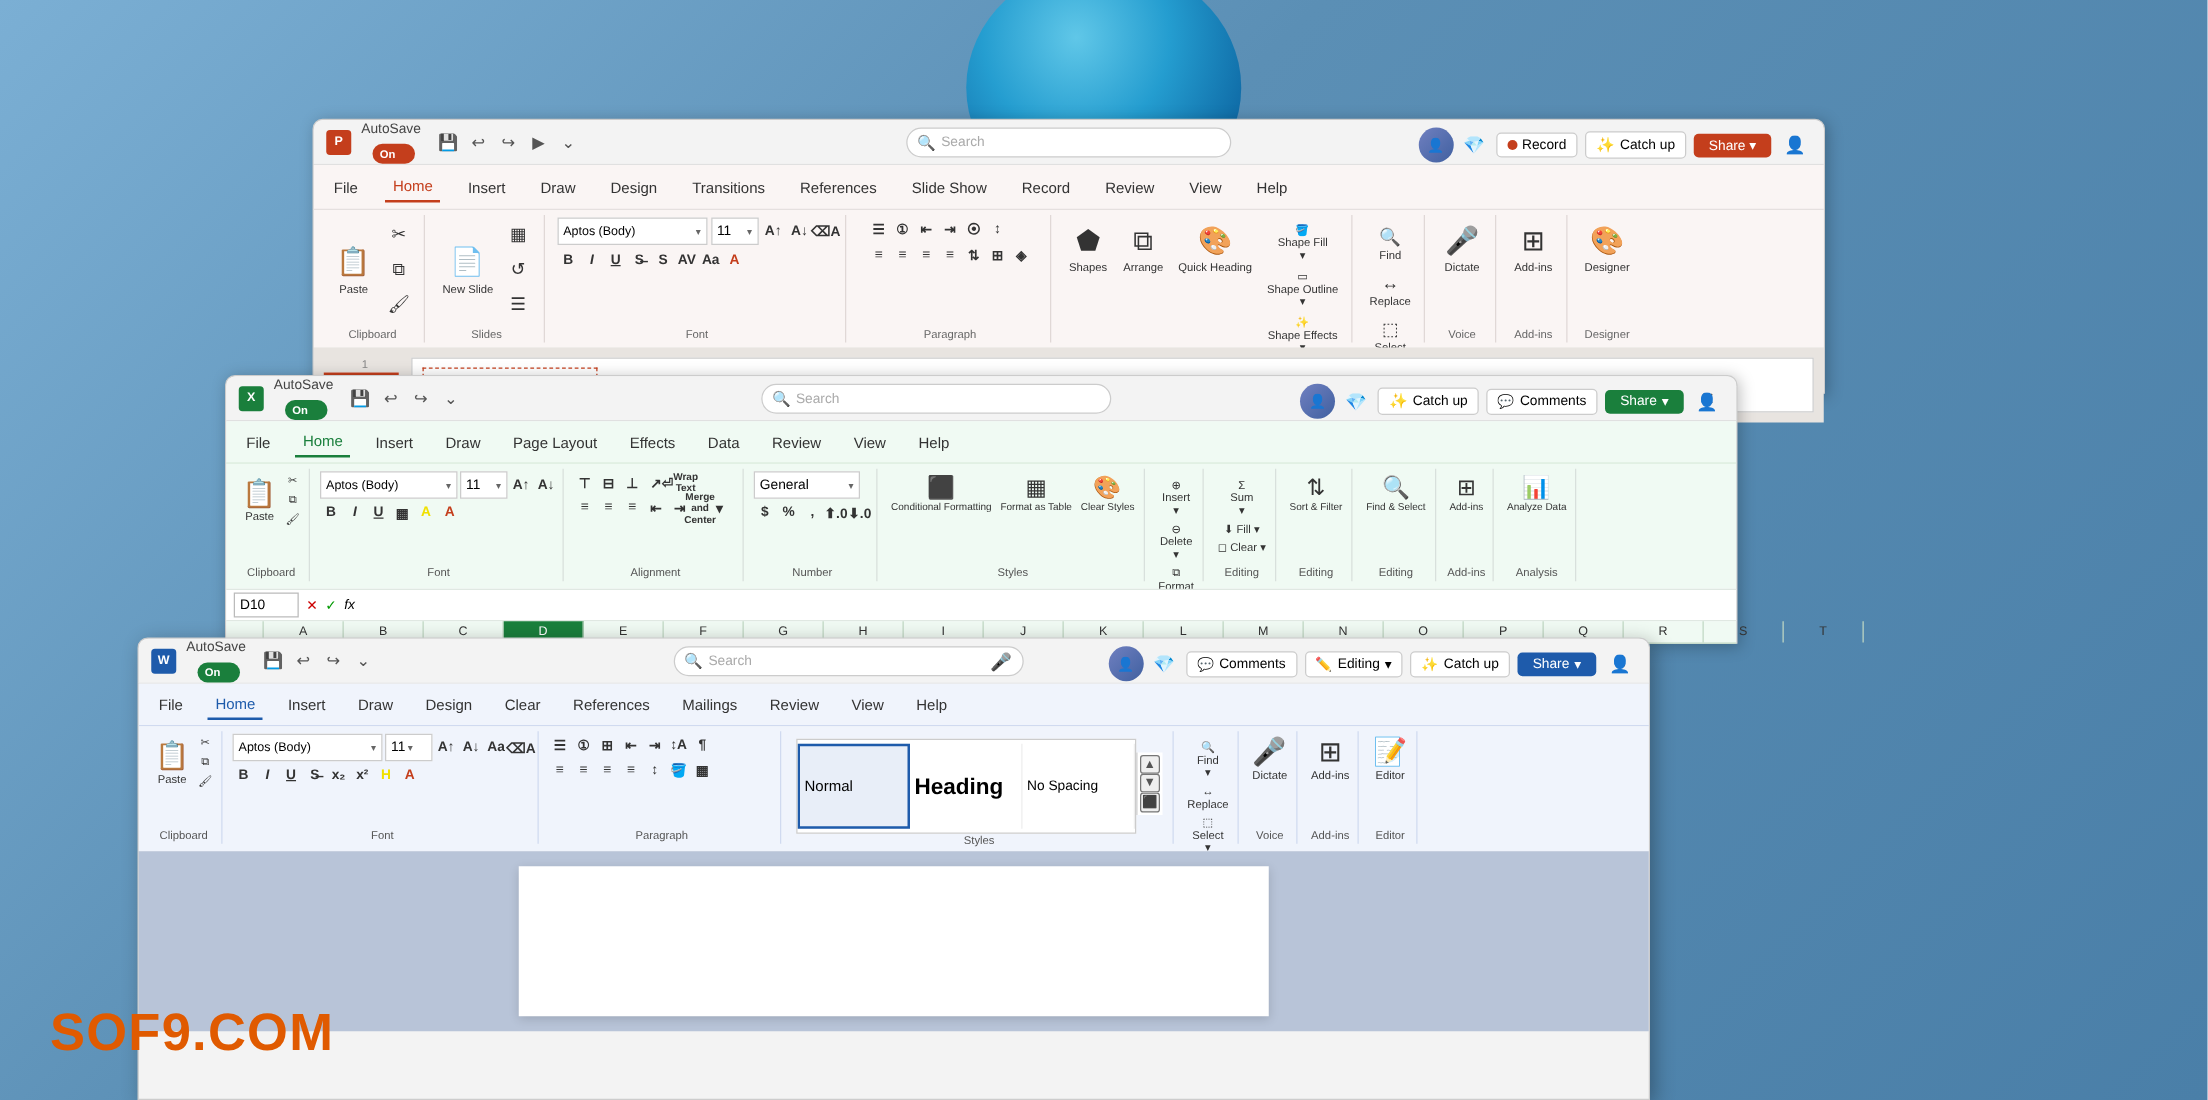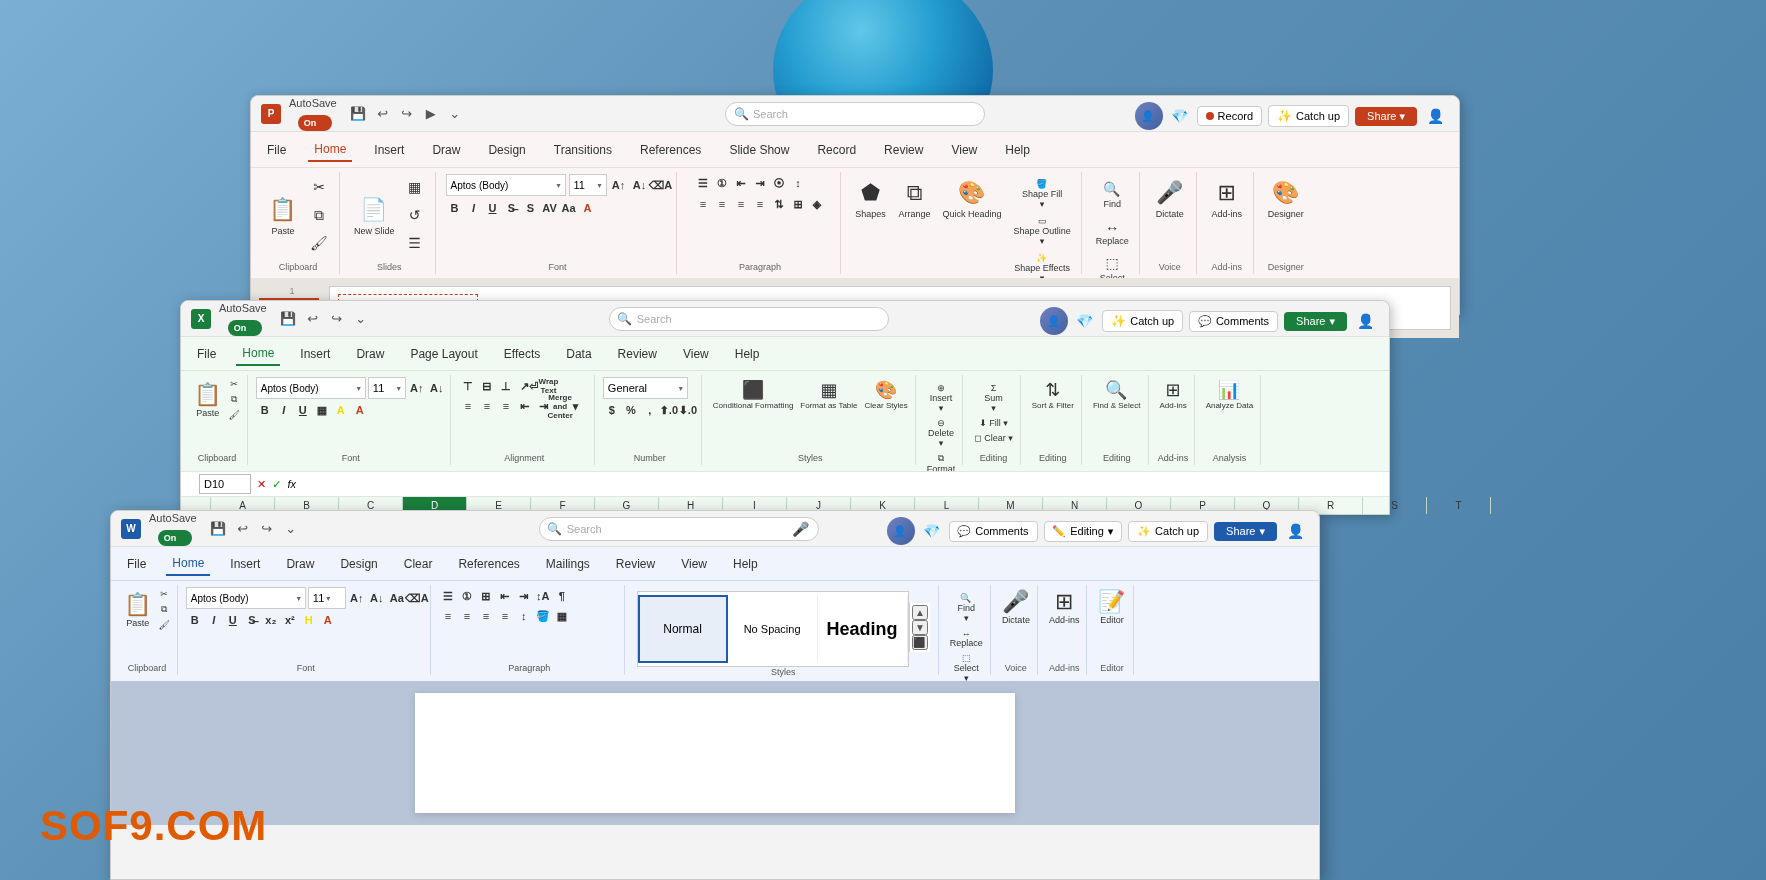--- a/index.html
+++ b/index.html
@@ -268,21 +268,21 @@
       height: 100px;
       display: flex; align-items: flex-start; padding: 4px 6px; gap: 4px;
       font-size: 10px; overflow: hidden;
     }
 
     
     .xl-formulabar {
       display: flex; align-items: center;
       height: 26px; background: white;
       border-top: 1px solid #e0e8e2; border-bottom: 1px solid #e0e8e2;
-      padding: 0 18px; gap: 6px; font-size: 11px;
+      padding: 0 6px; gap: 6px; font-size: 11px;
     }
     .xl-cellref {
       border: 1px solid #bbb; width: 52px; height: 20px;
       display: flex; align-items: center; padding: 0 4px; font-size: 11px;
     }
     .xl-formula-input {
       flex: 1; height: 20px; border: none; font-size: 11px;
       display: flex; align-items: center; padding: 0 4px;
     }
 
@@ -380,21 +380,21 @@
     }
 
     
     .styles-box {
       display: flex; align-items: center;
       border: 1px solid #ccc; background: white;
       height: 76px; overflow: hidden;
       margin-top: 4px;
     }
     .style-item {
-      display: flex; flex-direction: column; align-items: center; justify-content: center;
+      display: flex; flex-direction: column; justify-content: center;
       width: 90px; height: 68px; padding: 4px;
       font-size: 11px; cursor: pointer; border-right: 1px solid #eee;
     }
     .style-heading { font-size: 18px; font-weight: bold; }
     .styles-scroll {
       display: flex; flex-direction: column;
       justify-content: space-between; padding: 2px 2px;
       background: white; border-left: 1px solid #ccc;
     }
     .scroll-arrow { font-size: 10px; cursor: pointer; color: #555; }
@@ -1148,24 +1148,24 @@
       <span class="tg2-label">Paragraph</span>
     </div>
 
     <div class="tg2" style="border-color:#d0daf0;min-width:310px;">
       <div style="display:flex;align-items:center;height:80px;">
         <div class="styles-box">
           <div class="style-item normal-style-active">
             <span style="font-size:12px;">Normal</span>
           </div>
           <div class="style-item">
-            <span style="font-size:11px;">No Spacing</span>
+            <span class="style-heading">Heading</span>
           </div>
           <div class="style-item">
-            <span class="style-heading">Heading</span>
+            <span style="font-size:11px;">No Spacing</span>
           </div>
         </div>
         <div class="styles-scroll">
           <button class="scroll-arrow">▲</button>
           <button class="scroll-arrow">▼</button>
           <button class="scroll-arrow">⬛</button>
         </div>
       </div>
       <span class="tg2-label">Styles</span>
     </div>

